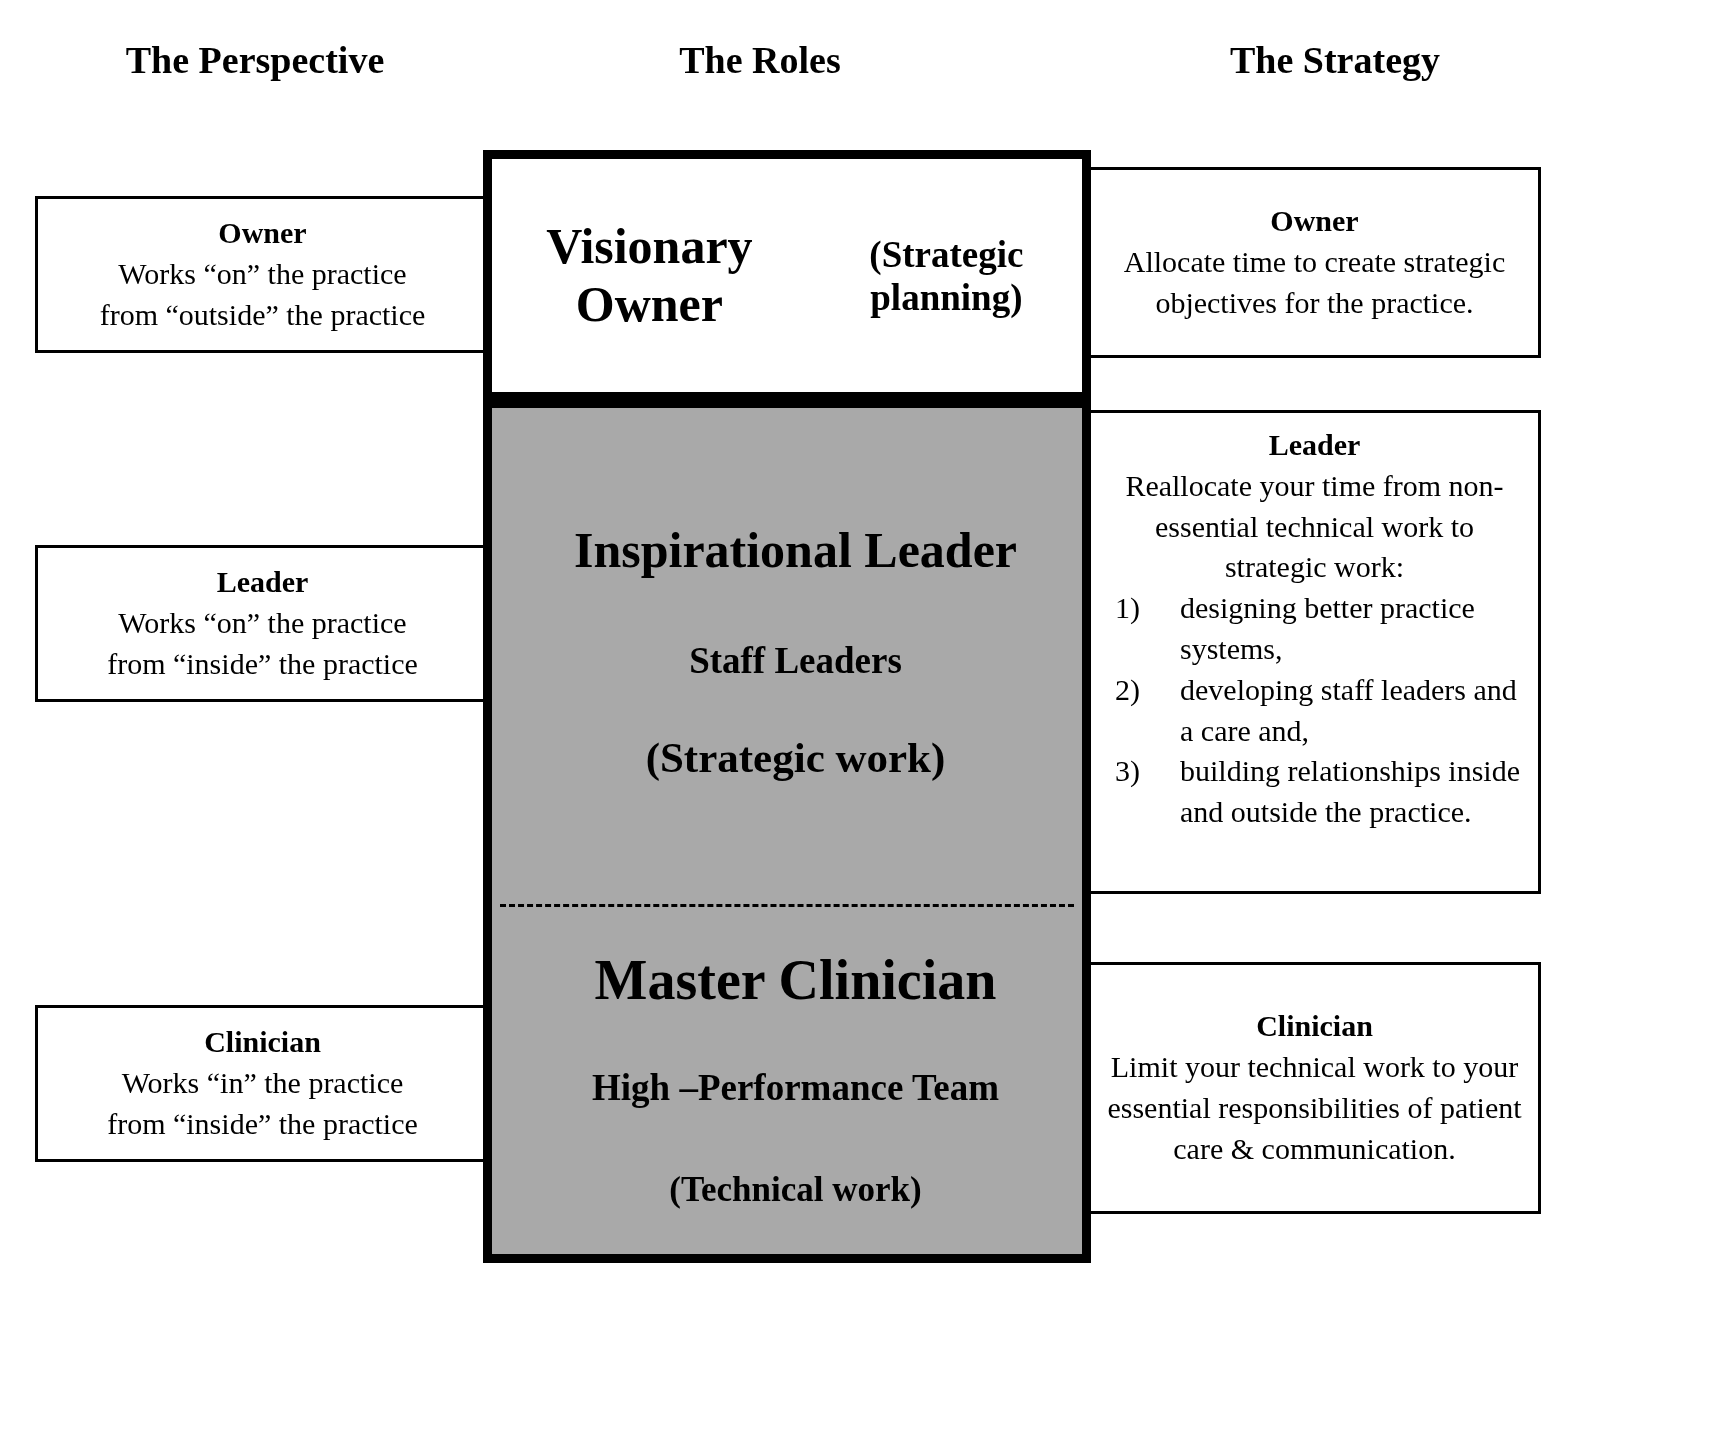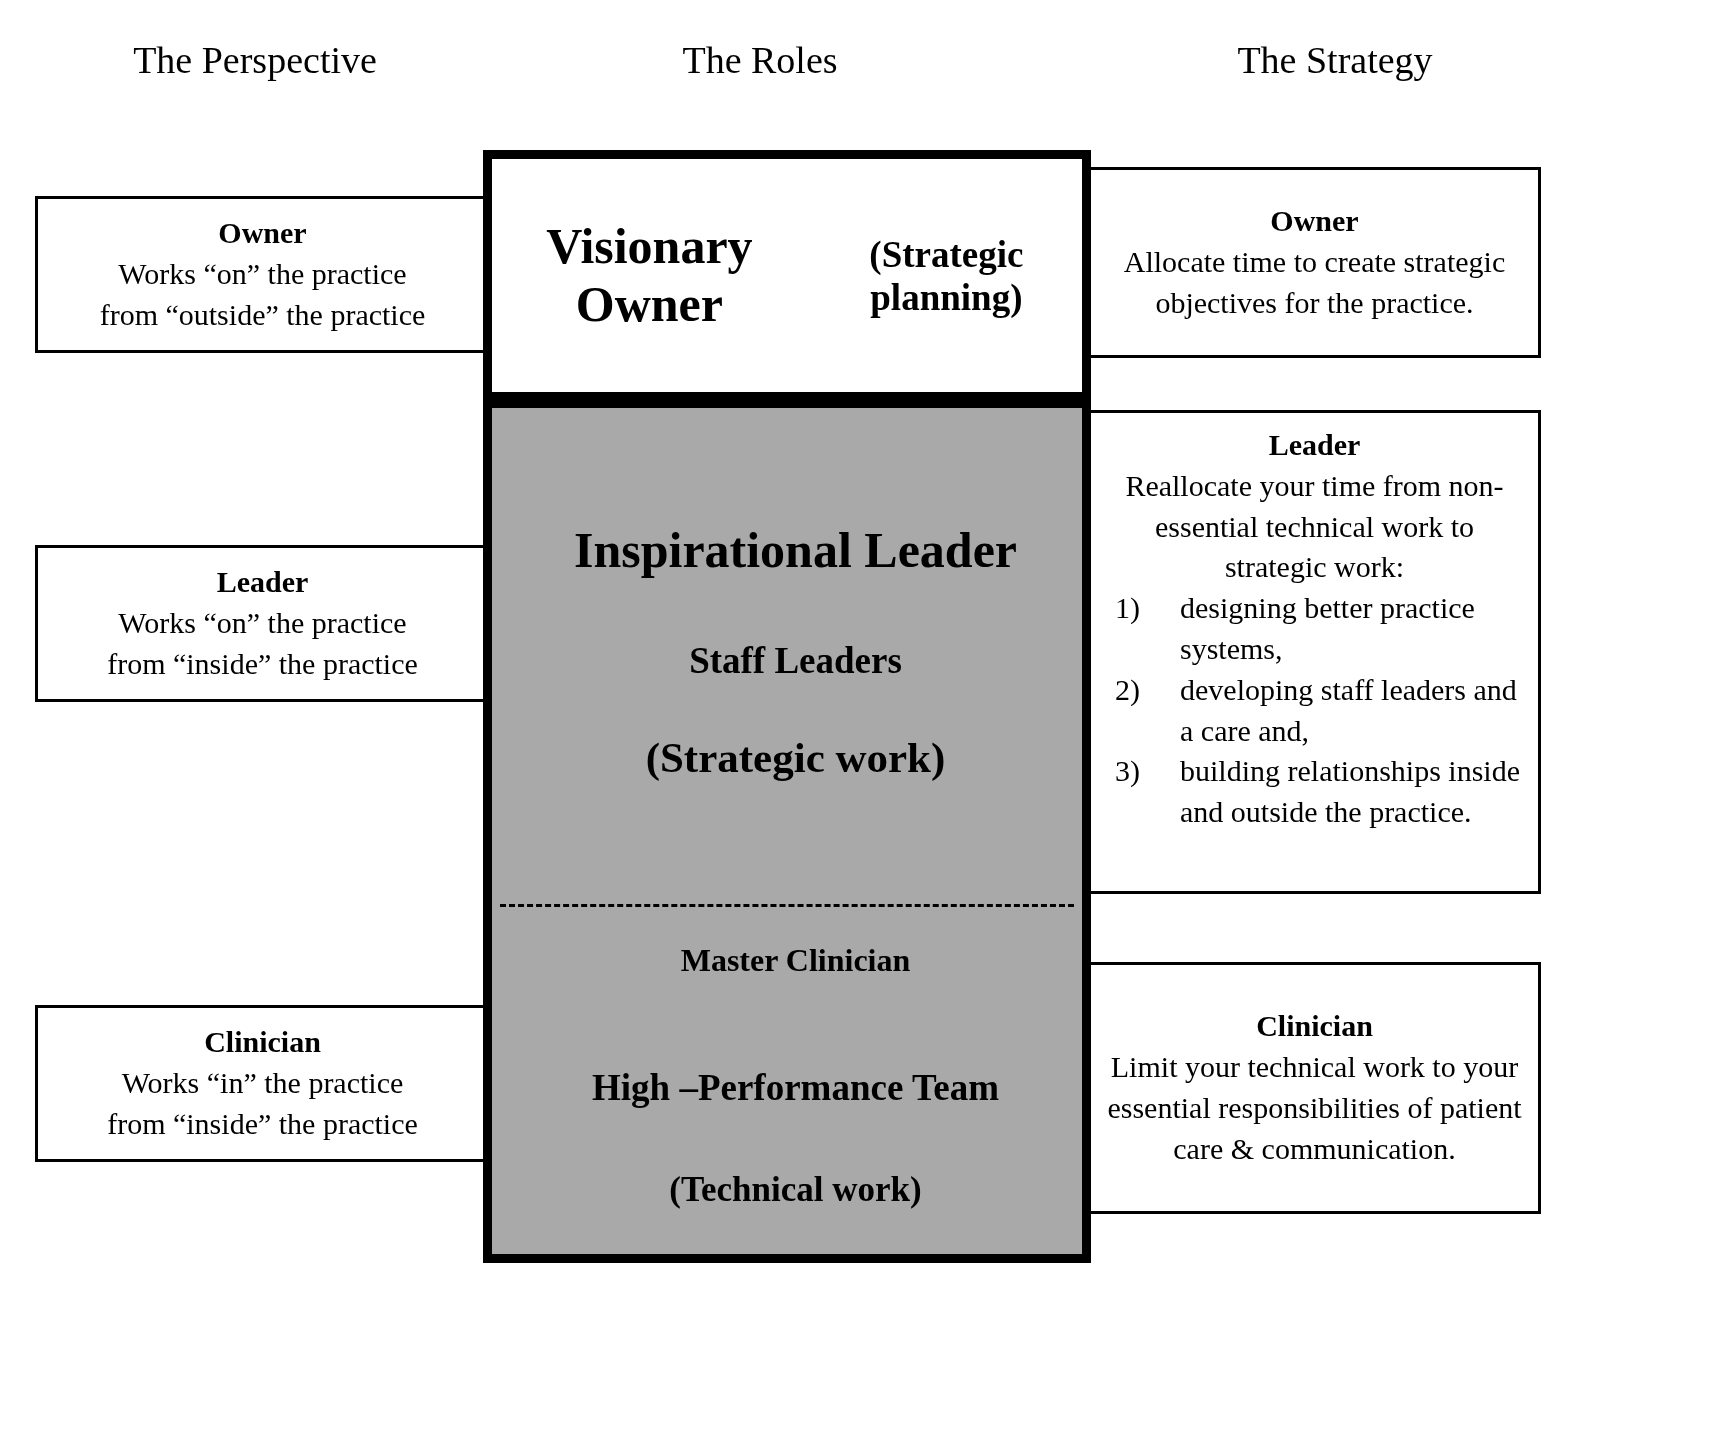--- a/index.html
+++ b/index.html
@@ -14,21 +14,21 @@
     overflow: hidden;
   }
 
   
   .col-header {
     position: absolute;
     top: 38px;
     width: 440px;
     text-align: center;
     font-size: 38px;
-    font-weight: normal;
+    font-weight: bold;
   }
   .h-perspective { left: 35px; }
   .h-roles { left: 540px; }
   .h-strategy { left: 1115px; }
 
   
   .side-box {
     position: absolute;
     left: 35px;
     width: 455px;
@@ -84,21 +84,21 @@
     width: 100%;
     text-align: center;
     font-weight: bold;
     transform: translateY(-50%);
     white-space: nowrap;
     padding-left: 17px;
   }
   .g-leader-title   { top: 142px; font-size: 50px; }
   .g-leader-team    { top: 252px; font-size: 37px; }
   .g-leader-work    { top: 349px; font-size: 43px; }
-  .g-clin-title     { top: 552px; font-size: 32px; }
+  .g-clin-title     { top: 572px; font-size: 56px; }
   .g-clin-team      { top: 679px; font-size: 37px; }
   .g-clin-work      { top: 782px; font-size: 35px; }
   .gray-divider {
     position: absolute;
     top: 496px;
     left: 8px;
     right: 8px;
     border-top: 3px dashed #000000;
   }
 

